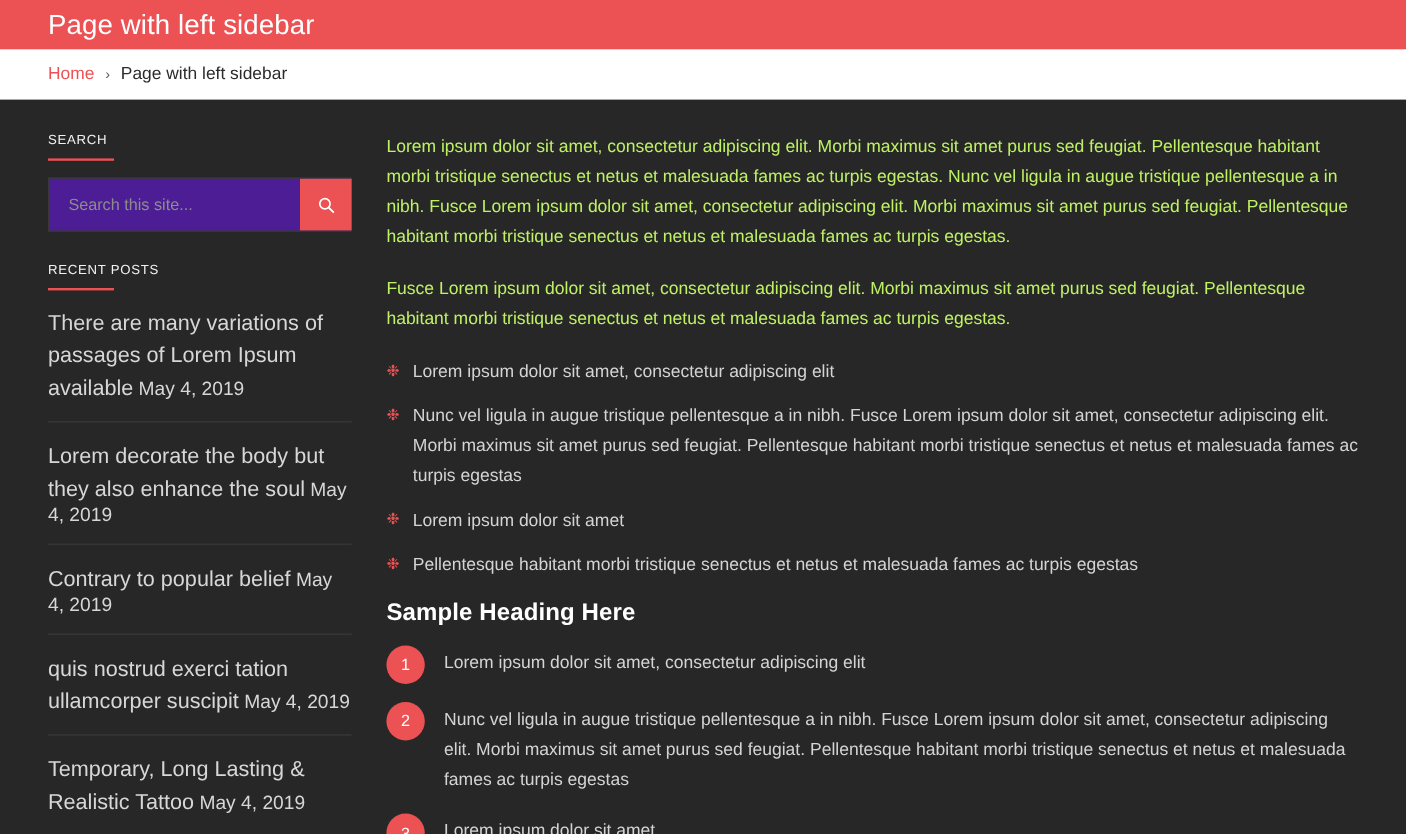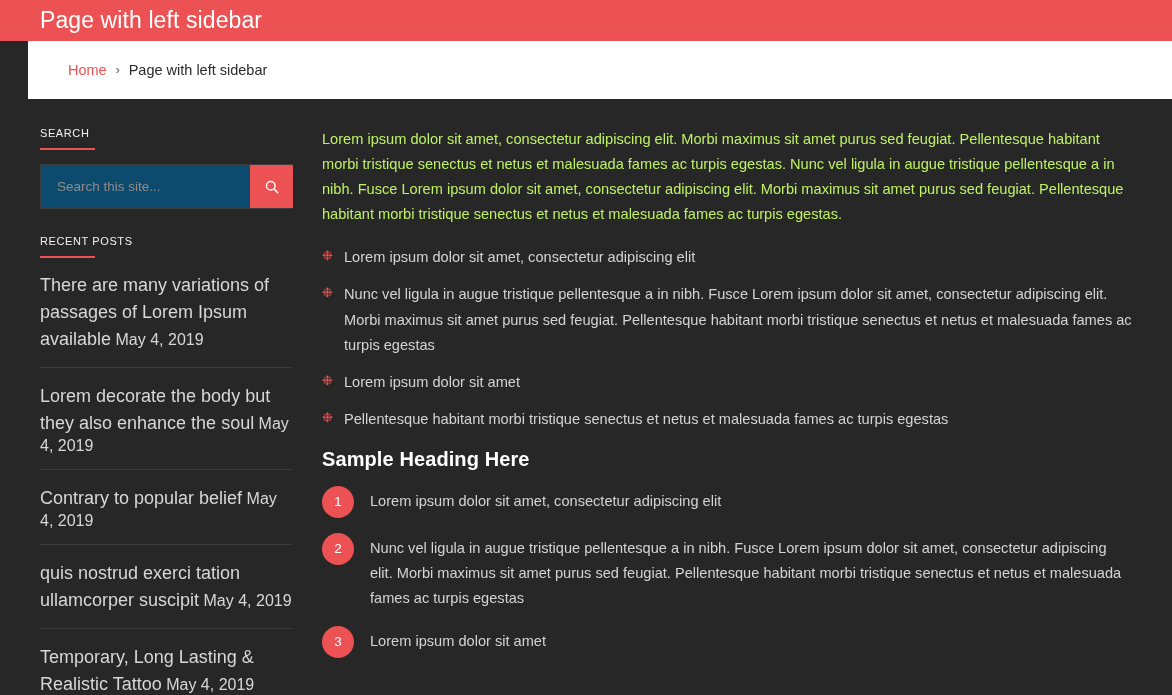--- a/index.html
+++ b/index.html
@@ -29,26 +29,25 @@
     font-size: 23px;
     font-weight: 400;
     color: #ffffff;
     letter-spacing: 0.1px;
     line-height: 41px;
     white-space: nowrap;
   }
 
   
   .breadcrumb-bar {
-    height: 58px;
+    height: 42px;
     background: #ffffff;
     display: flex;
     align-items: center;
     padding: 0 40px;
-    margin-left: 28px;
   }
   .breadcrumb {
     display: flex;
     align-items: center;
     font-size: 14.5px;
     line-height: 1;
     white-space: nowrap;
   }
   .breadcrumb .crumb-link {
     color: #ec5153;
@@ -93,21 +92,21 @@
     background: #ec5153;
     margin-bottom: 14px;
   }
 
   
   .search-form {
     display: flex;
     width: 253px;
     height: 45px;
     border: 1px solid #3a3a3a;
-    background: #0c4a6e;
+    background: #4c1d95;
   }
   .search-input {
     flex: 1 1 auto;
     background: transparent;
     border: none;
     outline: none;
     color: #cfcfcf;
     font-family: "Liberation Sans", sans-serif;
     font-size: 13.5px;
     padding: 0 16px;
@@ -280,20 +279,21 @@
       <h2 class="widget-title">RECENT COMMENTS</h2>
       <div class="widget-accent"></div>
 
     </section>
 
   </aside>
 
   <main class="content">
 
     <p>Lorem ipsum dolor sit amet, consectetur adipiscing elit. Morbi maximus sit amet purus sed feugiat. Pellentesque habitant morbi tristique senectus et netus et malesuada fames ac turpis egestas. Nunc vel ligula in augue tristique pellentesque a in nibh. Fusce Lorem ipsum dolor sit amet, consectetur adipiscing elit. Morbi maximus sit amet purus sed feugiat. Pellentesque habitant morbi tristique senectus et netus et malesuada fames ac turpis egestas.</p>
+    <p>Fusce Lorem ipsum dolor sit amet, consectetur adipiscing elit. Morbi maximus sit amet purus sed feugiat. Pellentesque habitant morbi tristique senectus et netus et malesuada fames ac turpis egestas.</p>
 
     <ul class="star-list">
       <li>
         <span class="star-bullet">❉</span>
         <span>Lorem ipsum dolor sit amet, consectetur adipiscing elit</span>
       </li>
       <li>
         <span class="star-bullet">❉</span>
         <span>Nunc vel ligula in augue tristique pellentesque a in nibh. Fusce Lorem ipsum dolor sit amet, consectetur adipiscing elit. Morbi maximus sit amet purus sed feugiat. Pellentesque habitant morbi tristique senectus et netus et malesuada fames ac turpis egestas</span>
       </li>

